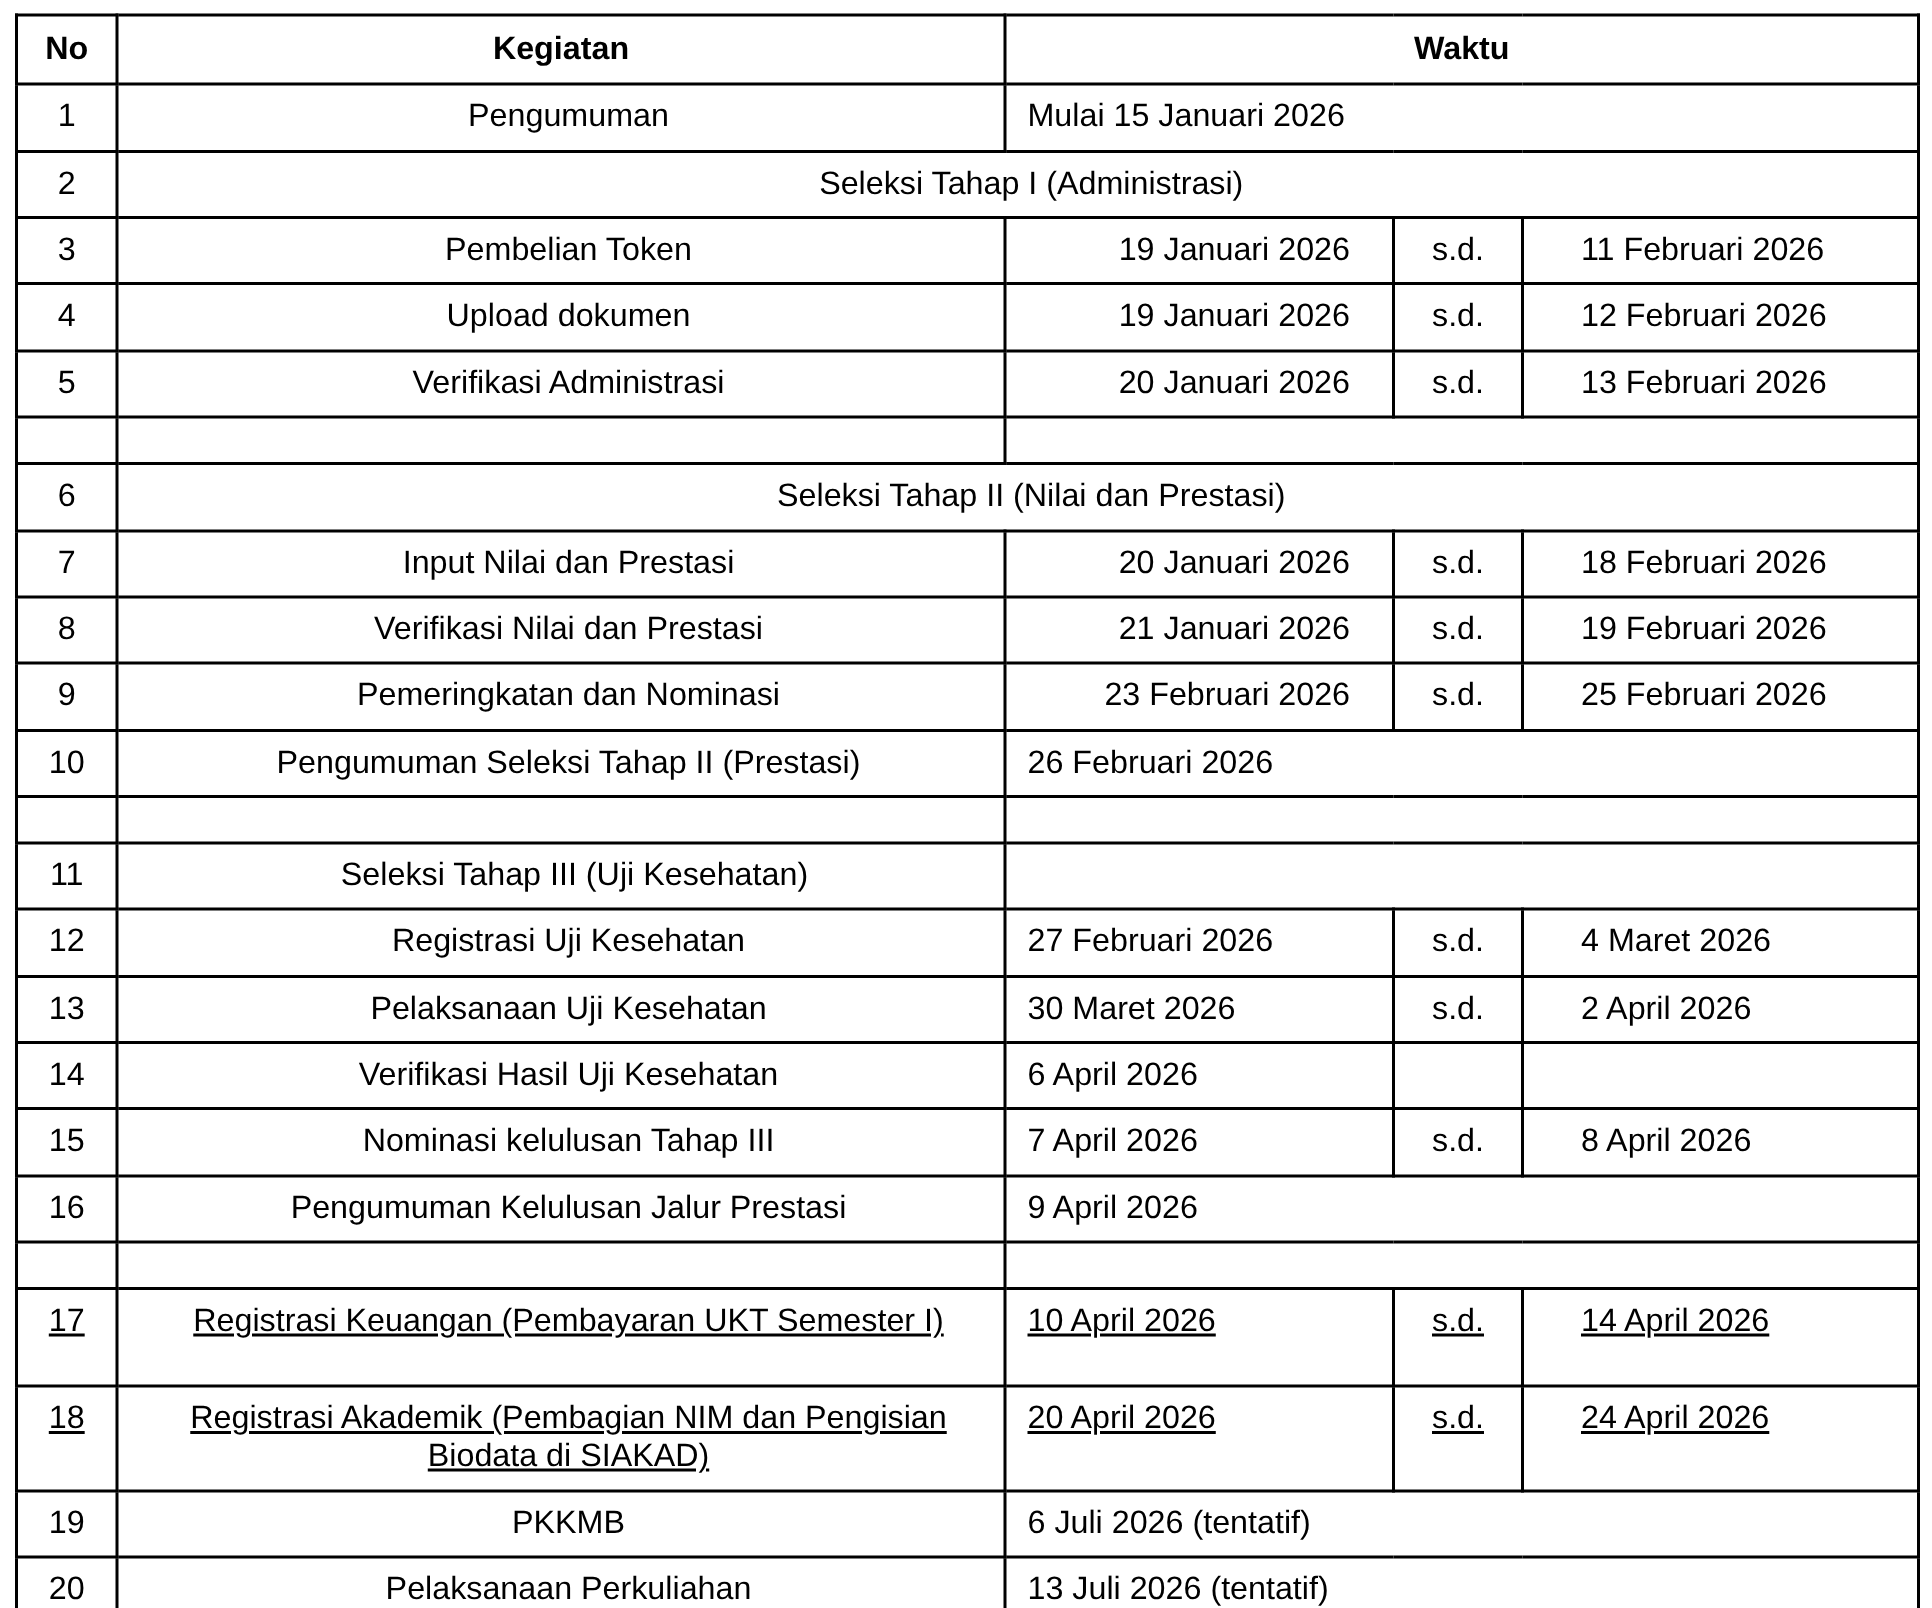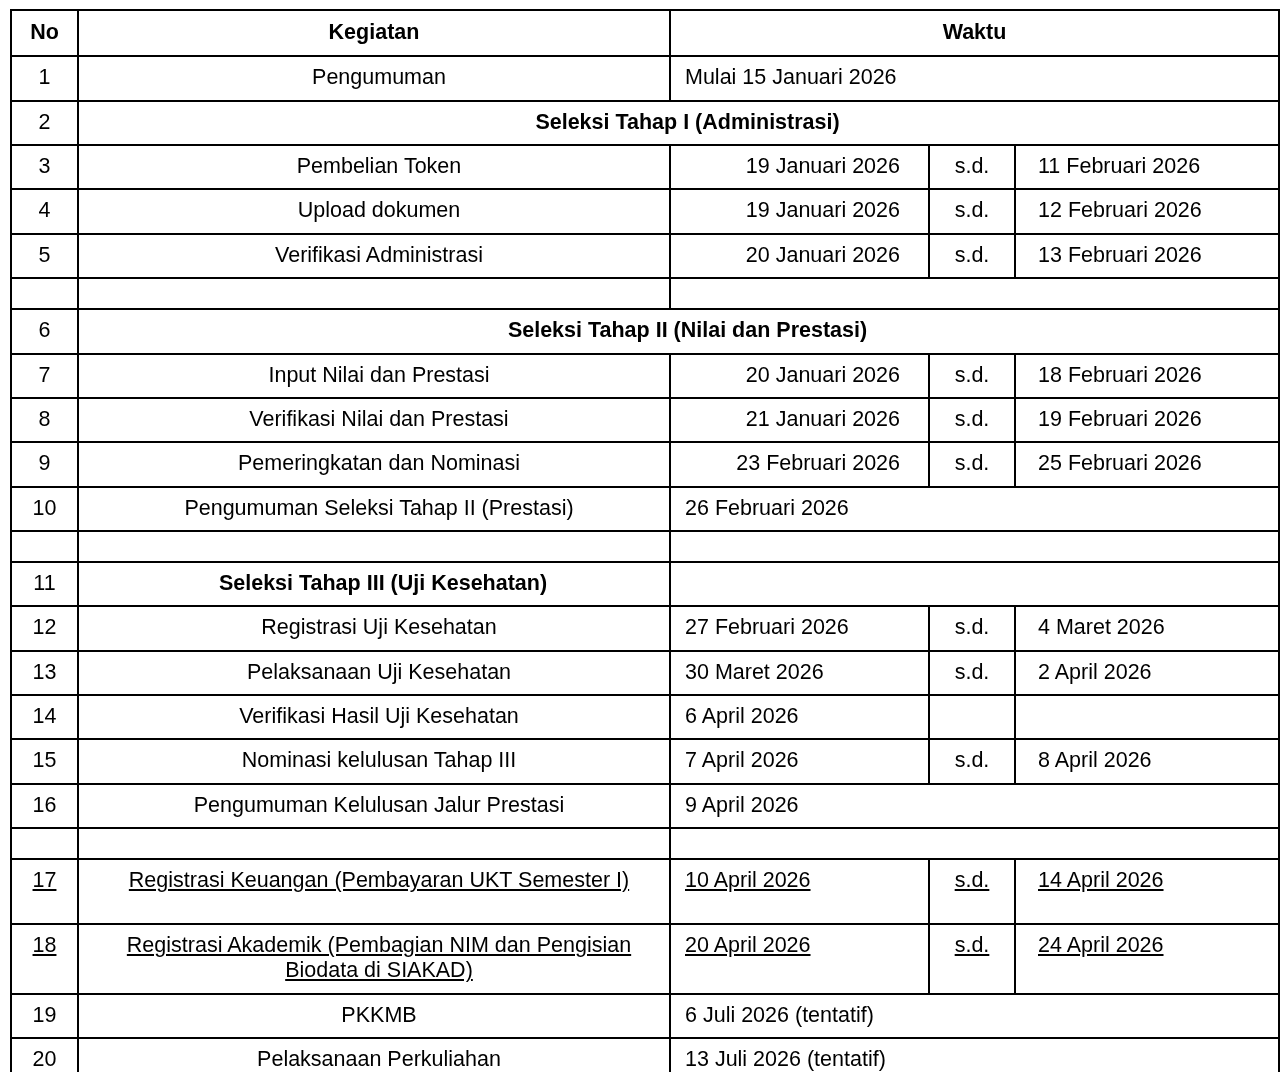--- a/index.html
+++ b/index.html
@@ -58,34 +58,34 @@
   .cell.blank   { min-height: 29px; padding: 4px 6px; }
 
   .no-cell {
     text-align: center;
     padding: 8px 4px 9px 4px;
   }
   .keg-cell {
     text-align: center;
     padding-left: 16px;
   }
-  .keg-cell.section { font-weight: bold; padding-left: 24px; }
+  .keg-cell.section { font-weight: normal; padding-left: 24px; }
 
   .head-cell {
     text-align: center;
     font-weight: bold;
     padding: 9px 6px 10px 6px;
     min-height: 30px;
   }
 
   
   .dt-start      { text-align: right; padding-right: 28px; }
   .dt-start.left { text-align: left; padding-left: 14px; }
   .dt-sd         { text-align: center; }
-  .dt-end        { text-align: left; padding-left: 22px; }
+  .dt-end        { text-align: left; padding-left: 38px; }
   .dt-full       { text-align: left; padding-left: 14px; border-radius: 17px; }
 
   
   td.sub-start { border-right: 2px dashed #c9c9c9; }
   td.sub-sd    { border-left: none; border-right: 2px dashed #c9c9c9; }
   td.sub-end   { border-left: none; }
 </style>
 </head>
 <body>
 

